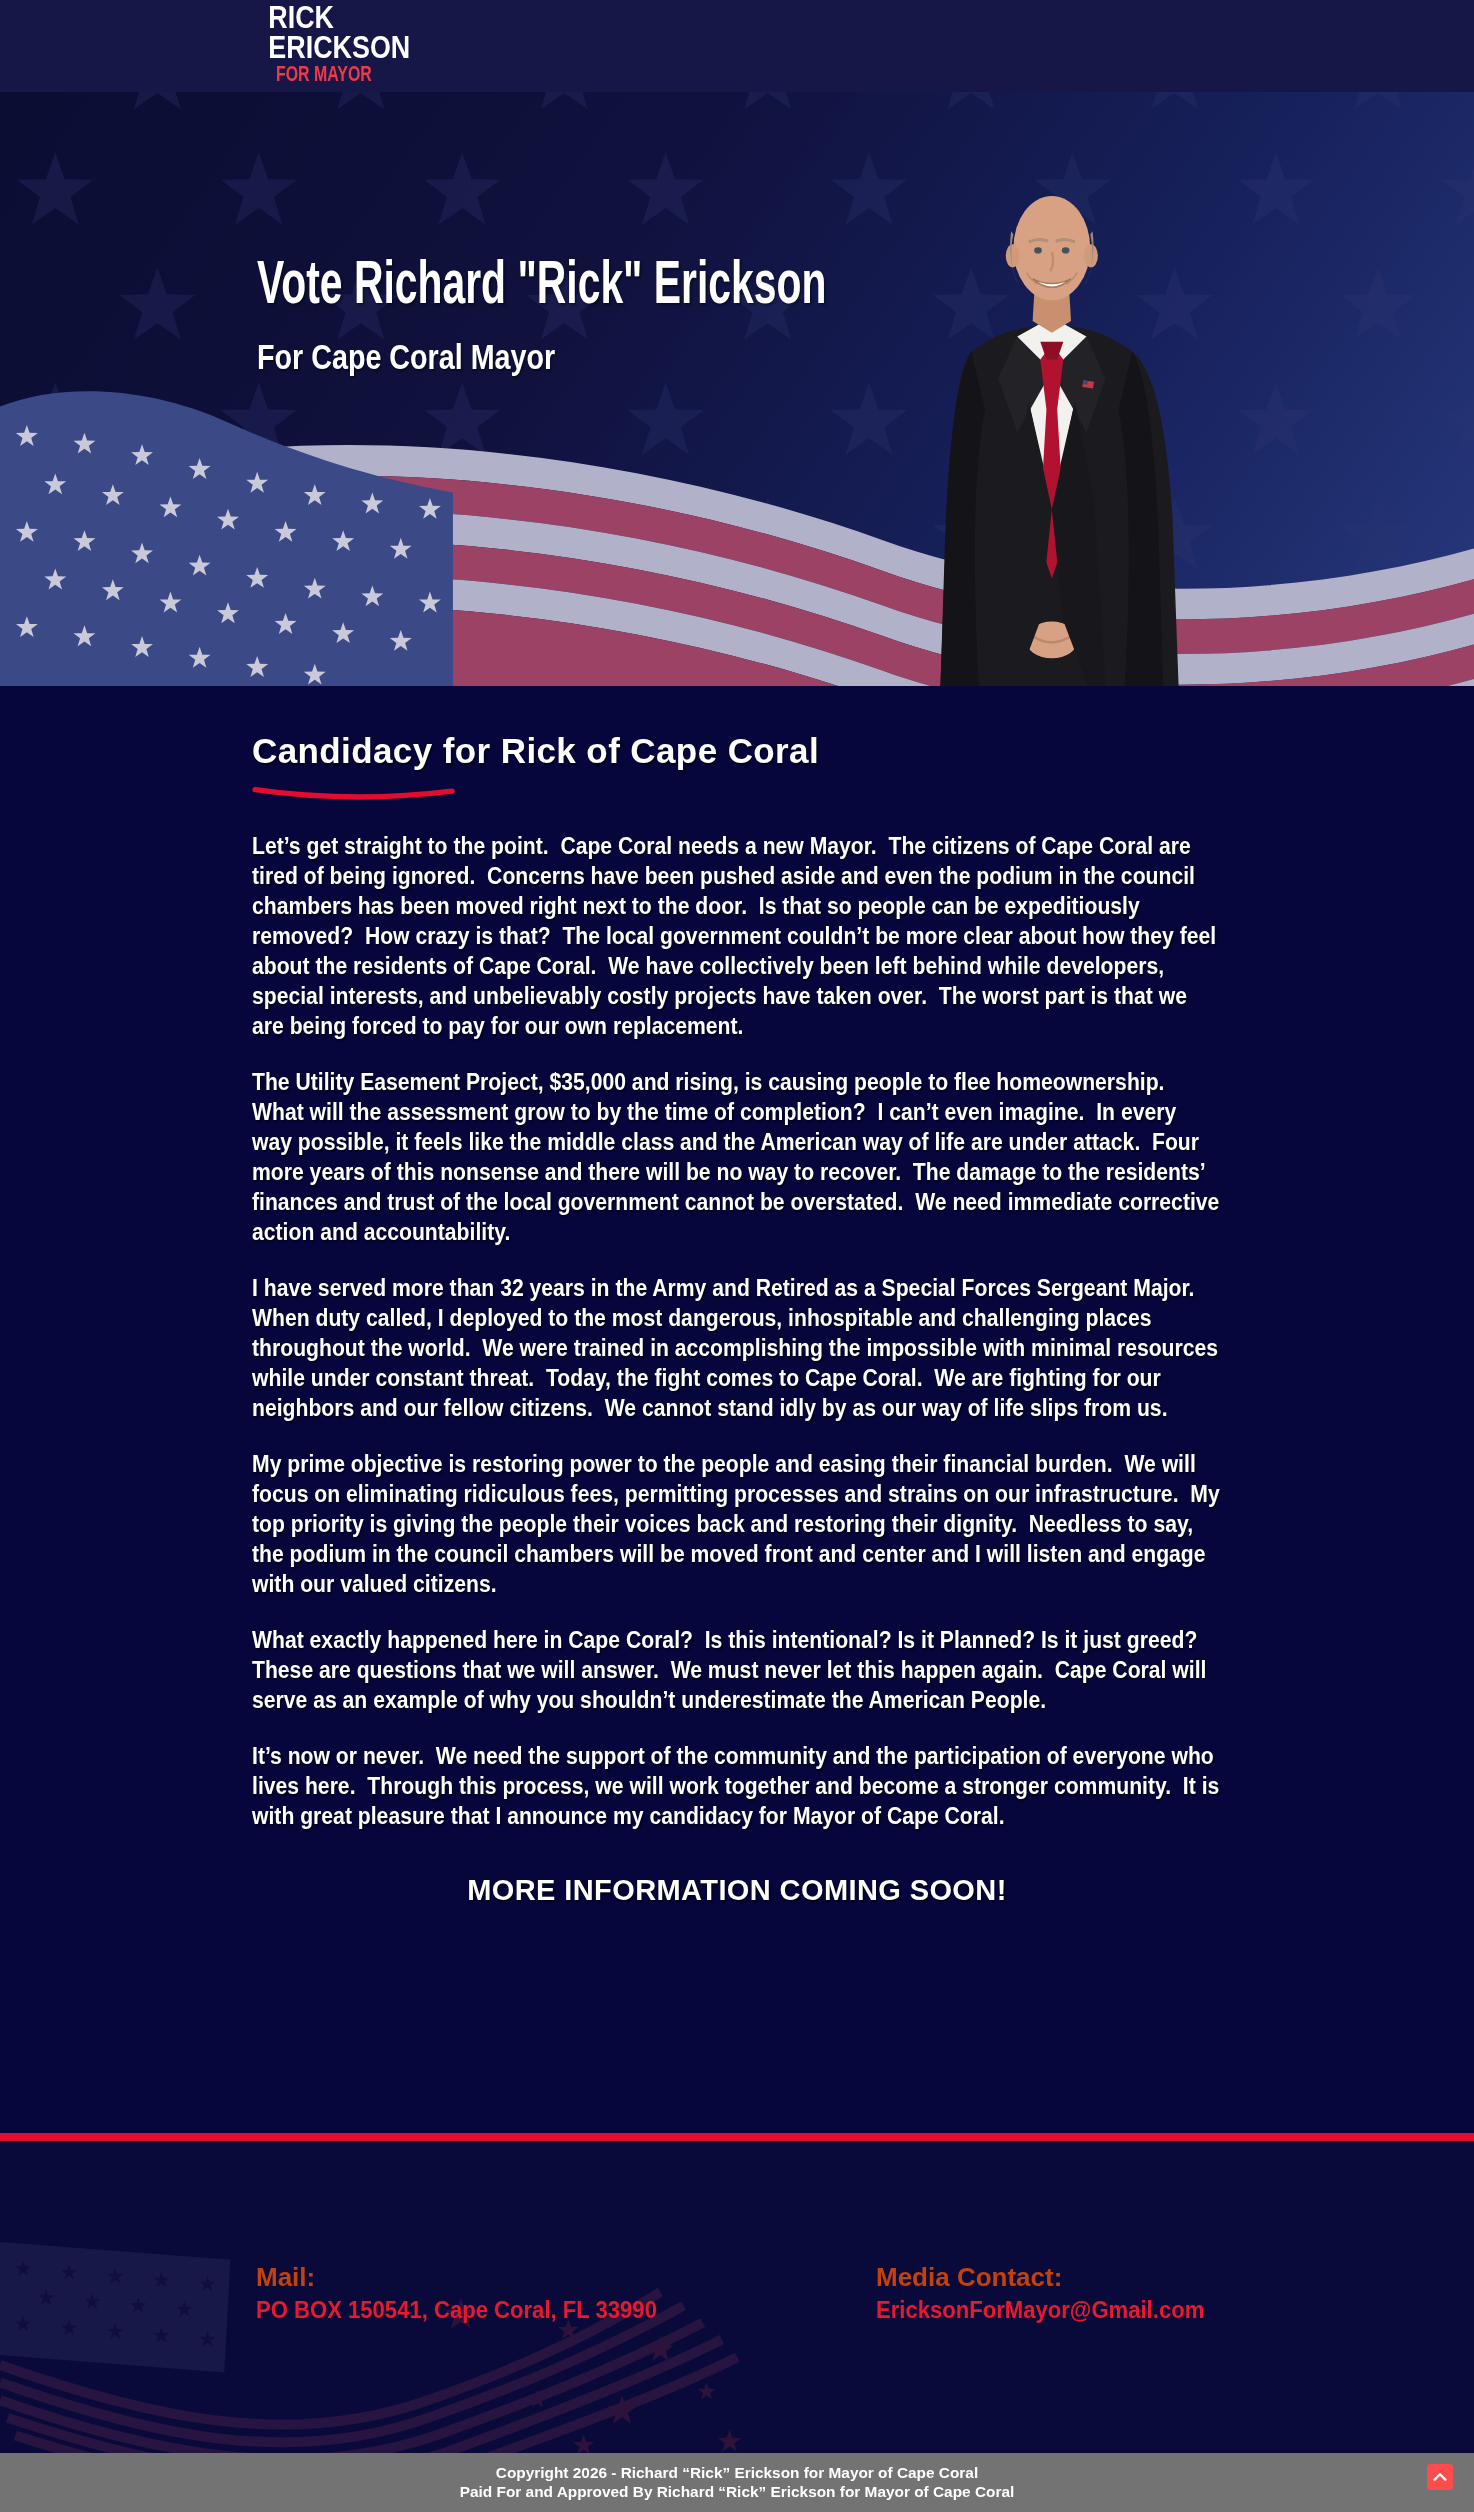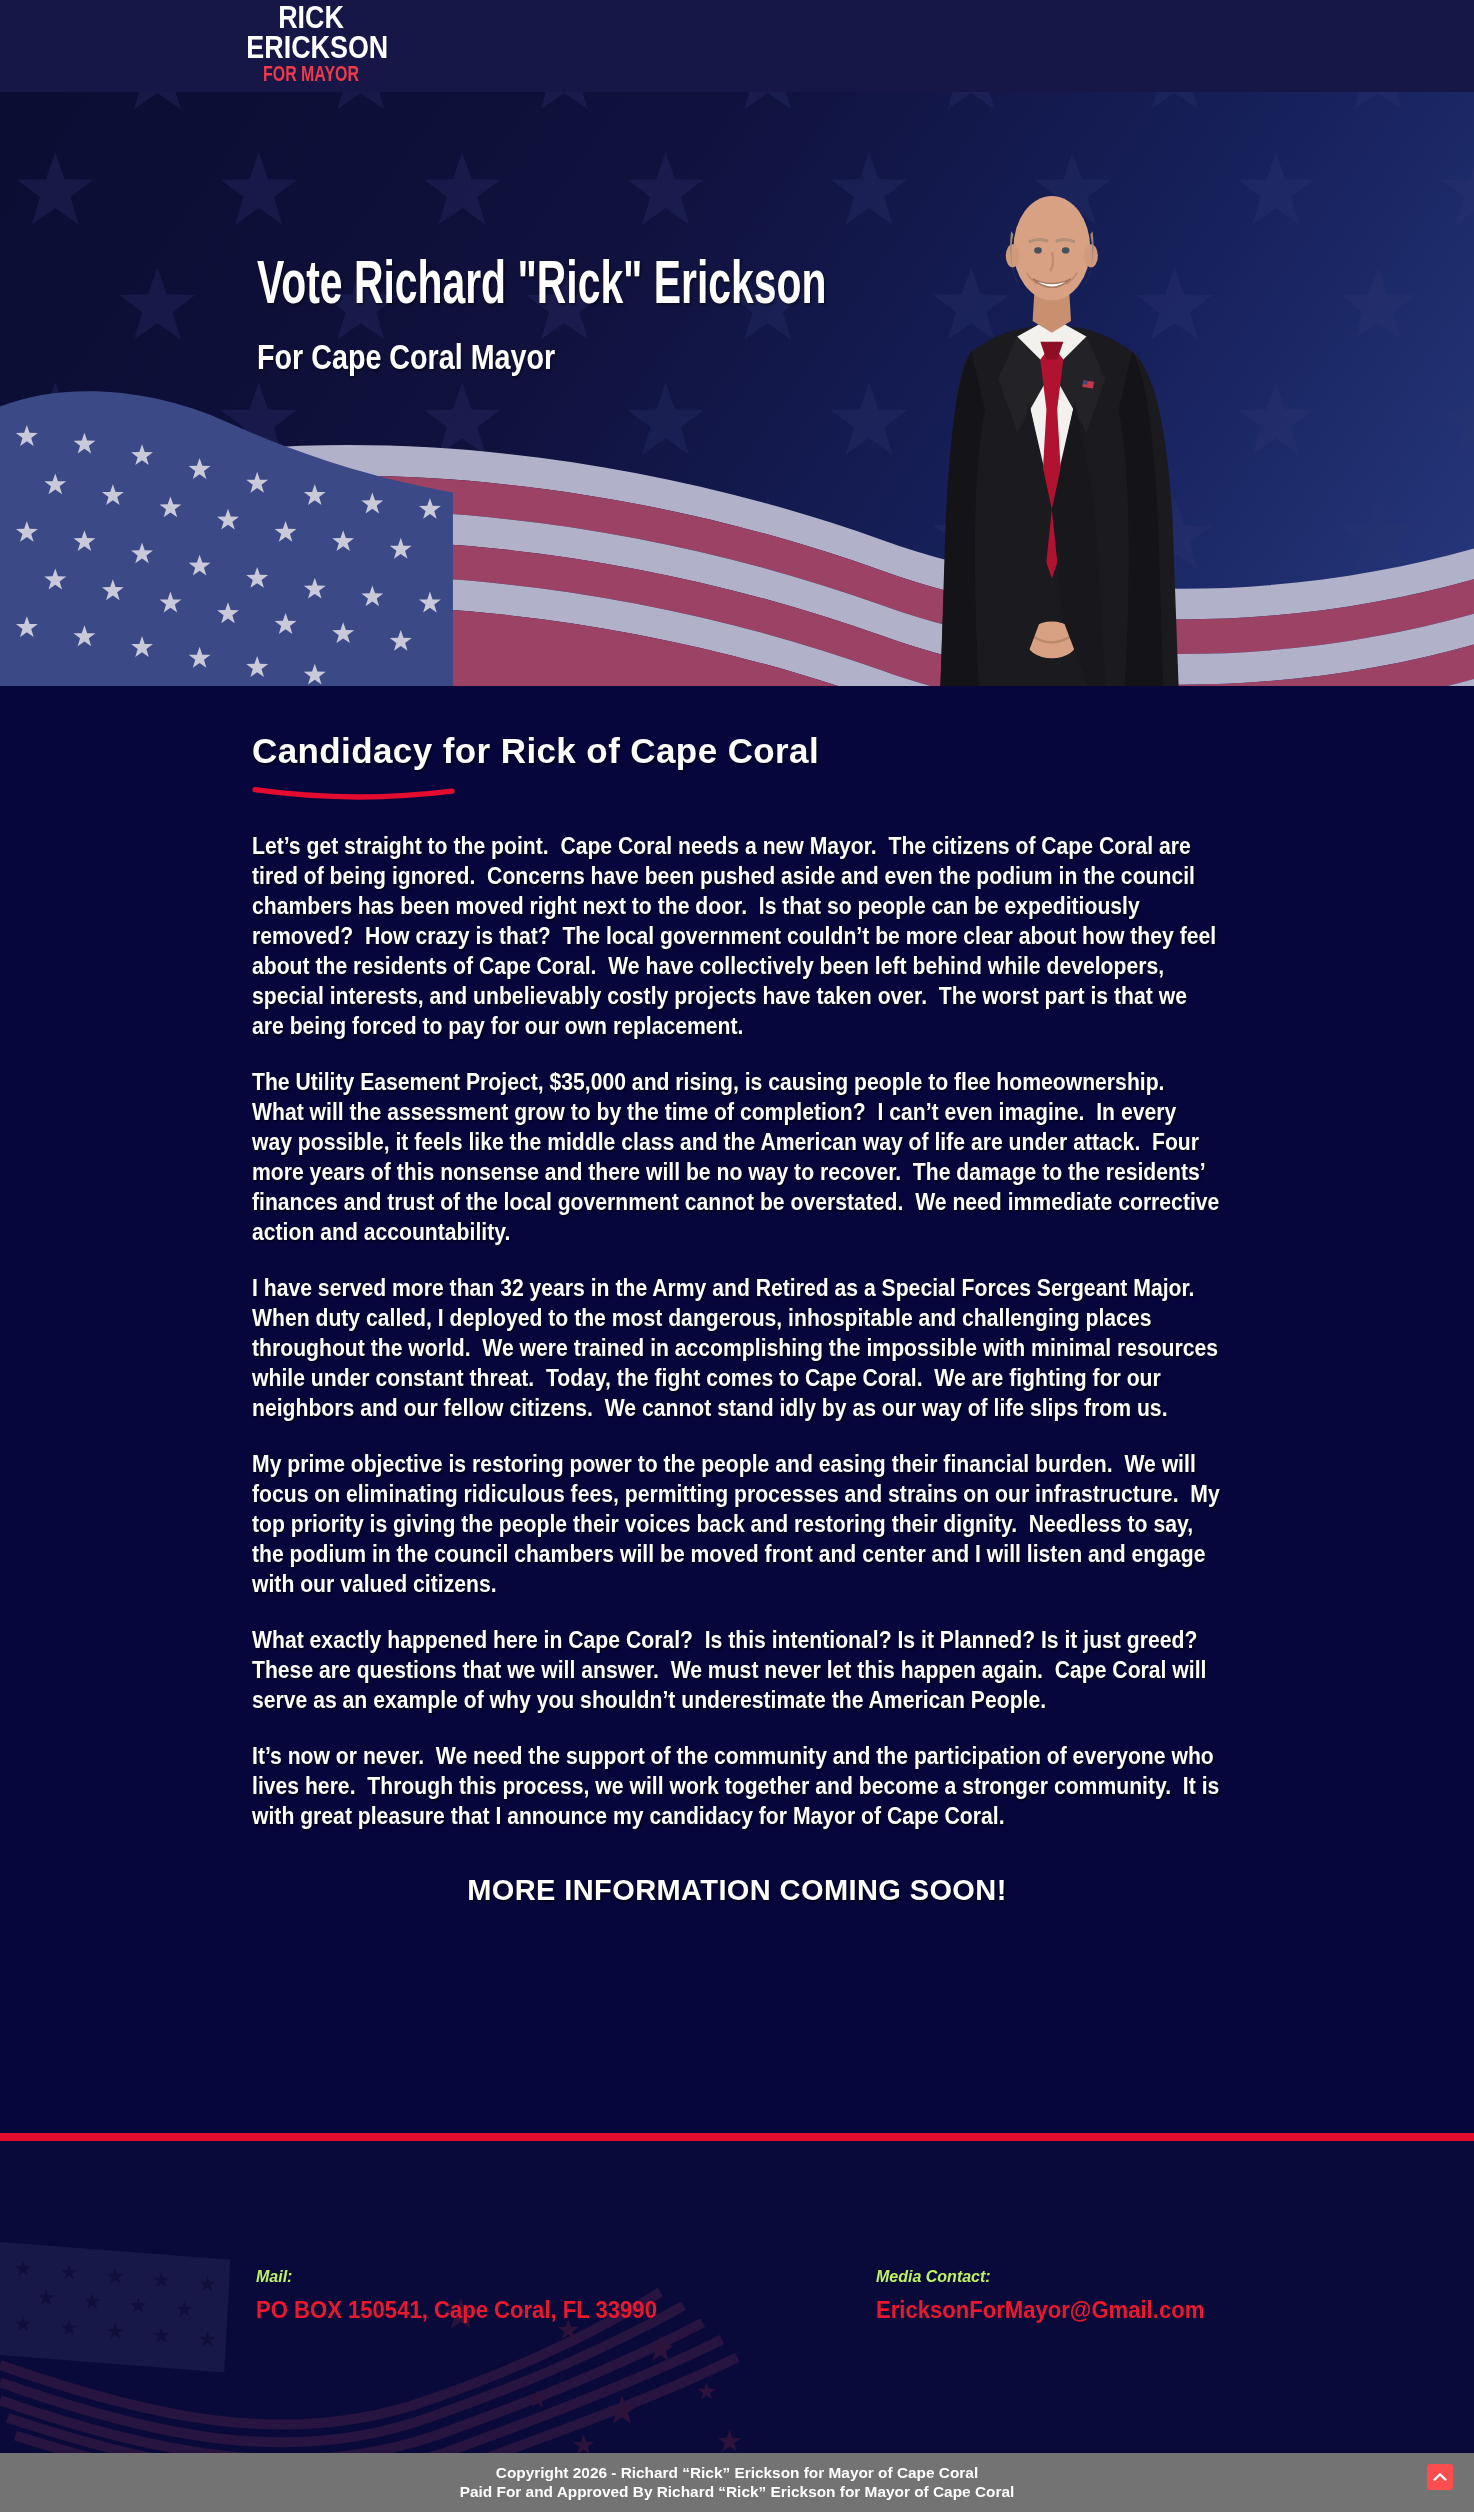--- a/index.html
+++ b/index.html
@@ -2,21 +2,21 @@
 <html style="font-size:12.3px"><head>
 <meta charset="utf-8">
 <style>
   * { margin:0; padding:0; box-sizing:border-box; }
   html,body { background:#06063c; }
   body { font-family:"Liberation Sans", sans-serif; width:1474px; }
   .page { position:relative; width:1474px; height:2512px; overflow:hidden; background:#06063c; }
 
   
   .site-header { position:relative; width:100%; height:92px; background:#171747; z-index:5; }
-  .logo { position:absolute; left:234px; top:3.1px; width:154px; text-align:center; cursor:pointer; }
+  .logo { position:absolute; left:256px; top:3.1px; width:154px; text-align:left; cursor:pointer; }
   .logo-l1 { color:#ffffff; font-weight:bold; font-size:32px; line-height:29px; letter-spacing:0px;
              transform:scaleX(0.84); transform-origin:50% 50%; white-space:nowrap; }
   .logo-l2 { color:#ffffff; font-weight:bold; font-size:32px; line-height:31px;
              transform:scaleX(0.84); transform-origin:50% 50%; white-space:nowrap; }
   .logo-l3 { color:#ee3a4a; font-weight:bold; font-size:21.5px; line-height:23px;
              transform:scaleX(0.74); transform-origin:50% 50%; white-space:nowrap; }
 
   
   .hero { position:relative; width:100%; height:594px; overflow:hidden;
           background:linear-gradient(125deg, #0c0d33 0%, #10113d 38%, #16205a 68%, #27397e 100%); }
@@ -46,21 +46,21 @@
 
   
   .red-divider { width:100%; height:8.4px; background:#e30b2e; }
 
   
   .site-footer { position:relative; width:100%; height:312px; background:#0a0a3a; overflow:hidden; }
   .footer-watermark { position:absolute; left:0; bottom:-7.7px; width:768px; height:246px; opacity:.55; z-index:0; }
   .footer-col { position:absolute; top:123px; z-index:1; }
   .footer-col.left  { left:256px; }
   .footer-col.right { left:876px; }
-  .footer-label { color:#bef264; font-weight:bold; font-size:16px; line-height:26px;font-style:italic; }
+  .footer-label { color:#c2410c; font-weight:bold; font-size:26px; line-height:26px; }
   .footer-value { color:#e8192f; font-weight:bold; font-size:24px; line-height:28px; margin-top:6.1px;
                   white-space:nowrap; transform:scaleX(0.92); transform-origin:0 50%; }
 
   
   .copyright-bar { position:relative; width:100%; height:59px; background:#737373; text-align:center; padding-top:10px; }
   .copyright-bar div { color:#ffffff; font-weight:bold; font-size:15.4px; line-height:19px; }
 
   
   .scroll-top { position:absolute; right:21.5px; top:2464px; width:26px; height:26px; background:#fb4d4d;
                 border-radius:3.1px; z-index:9; cursor:pointer; display:flex; align-items:center; justify-content:center; }

